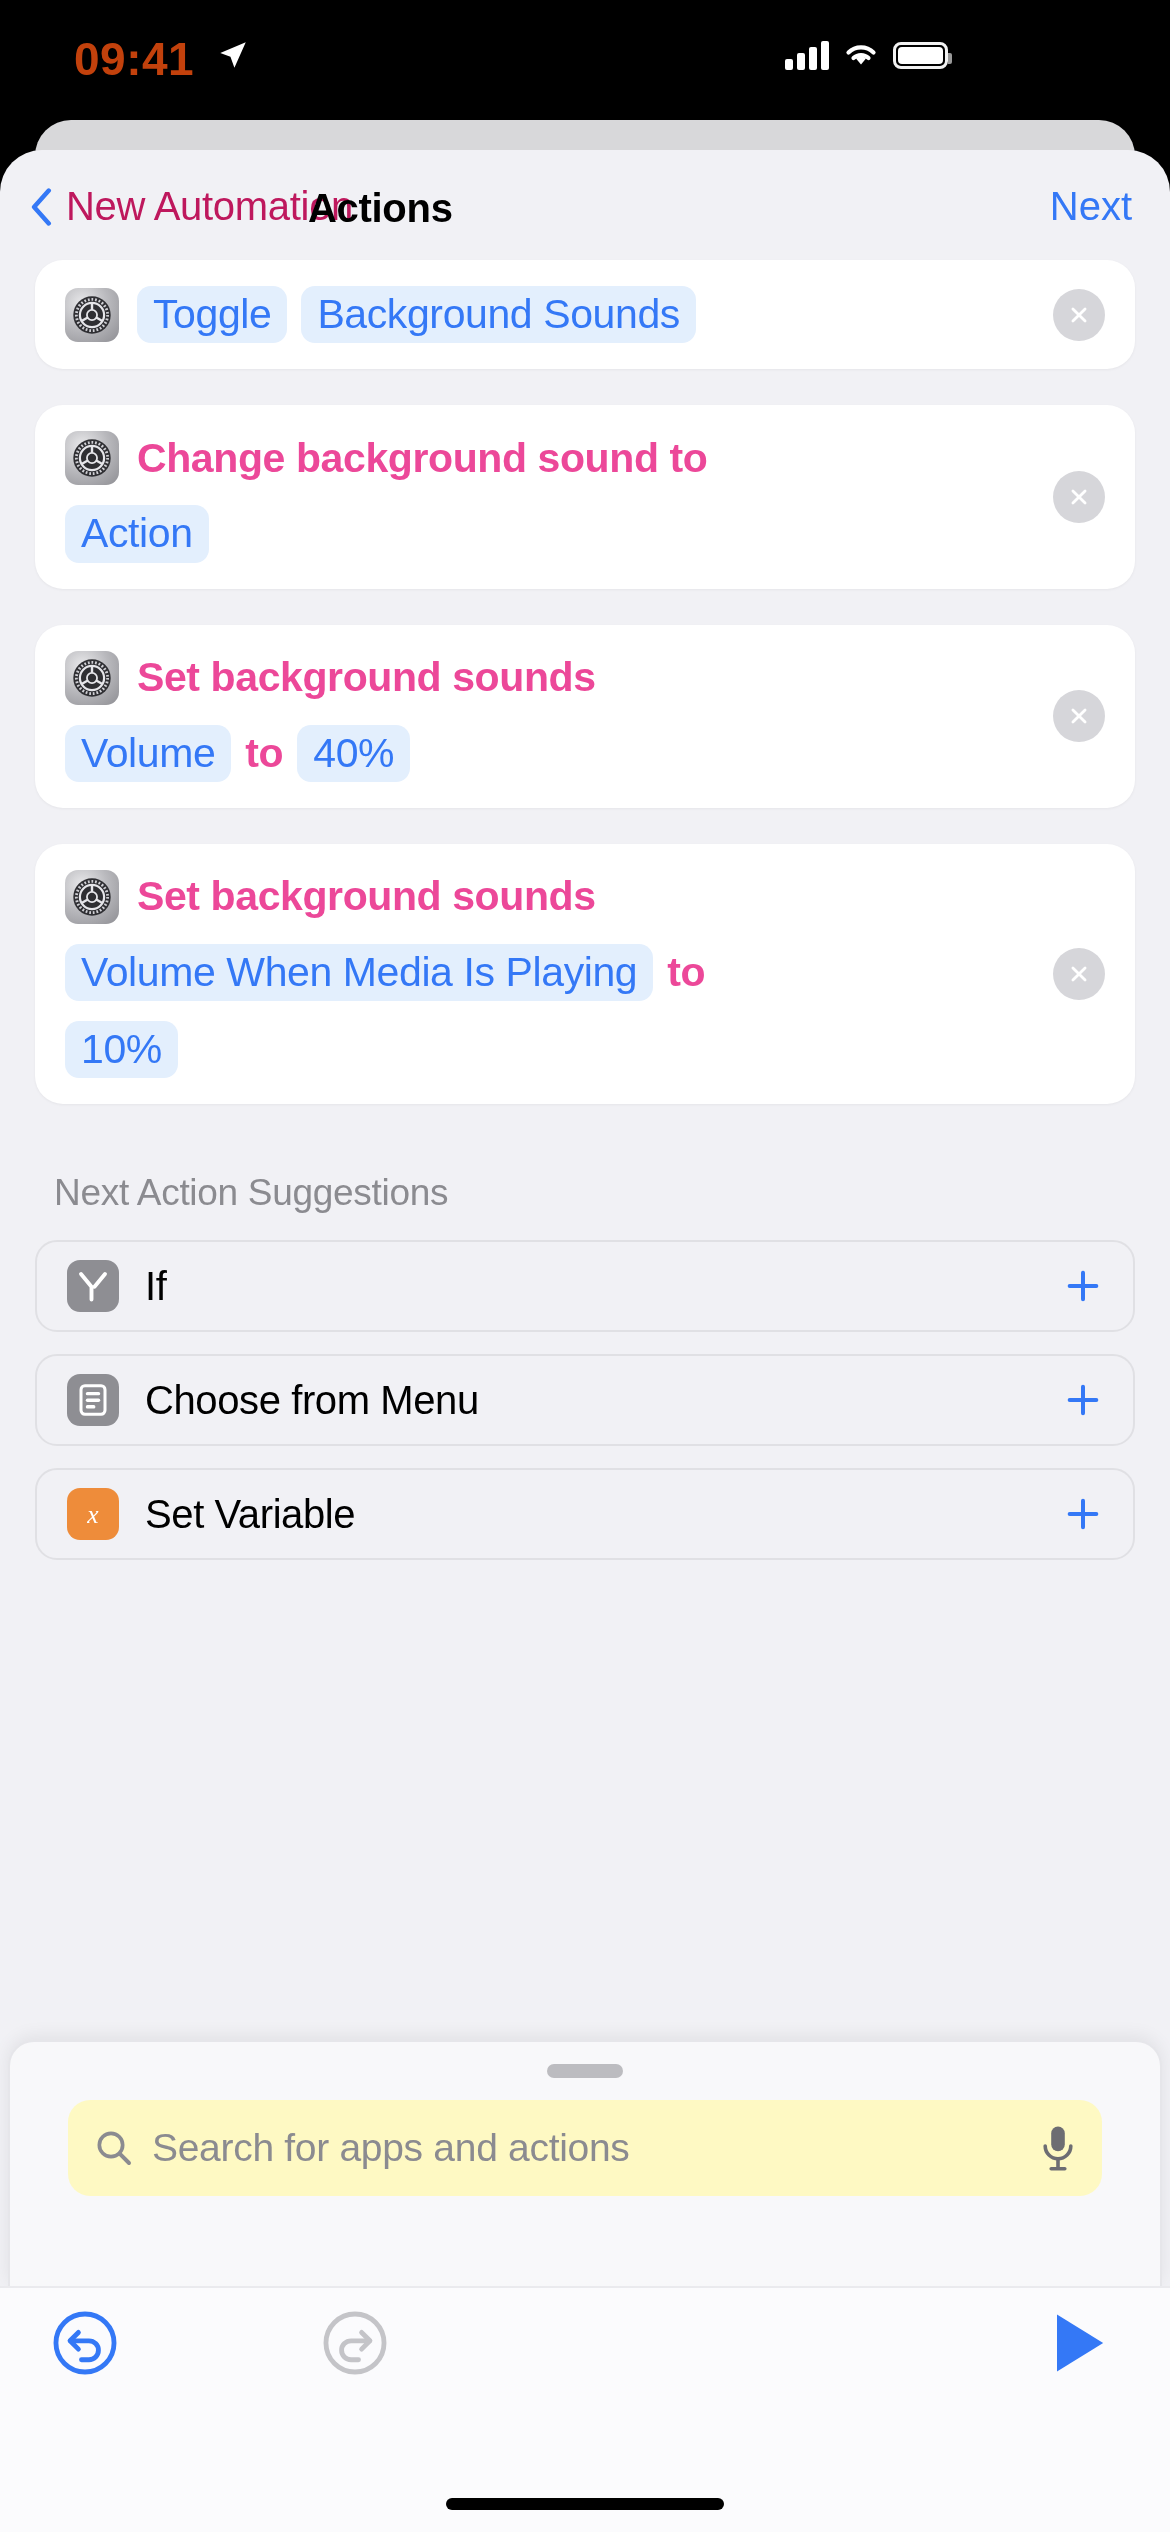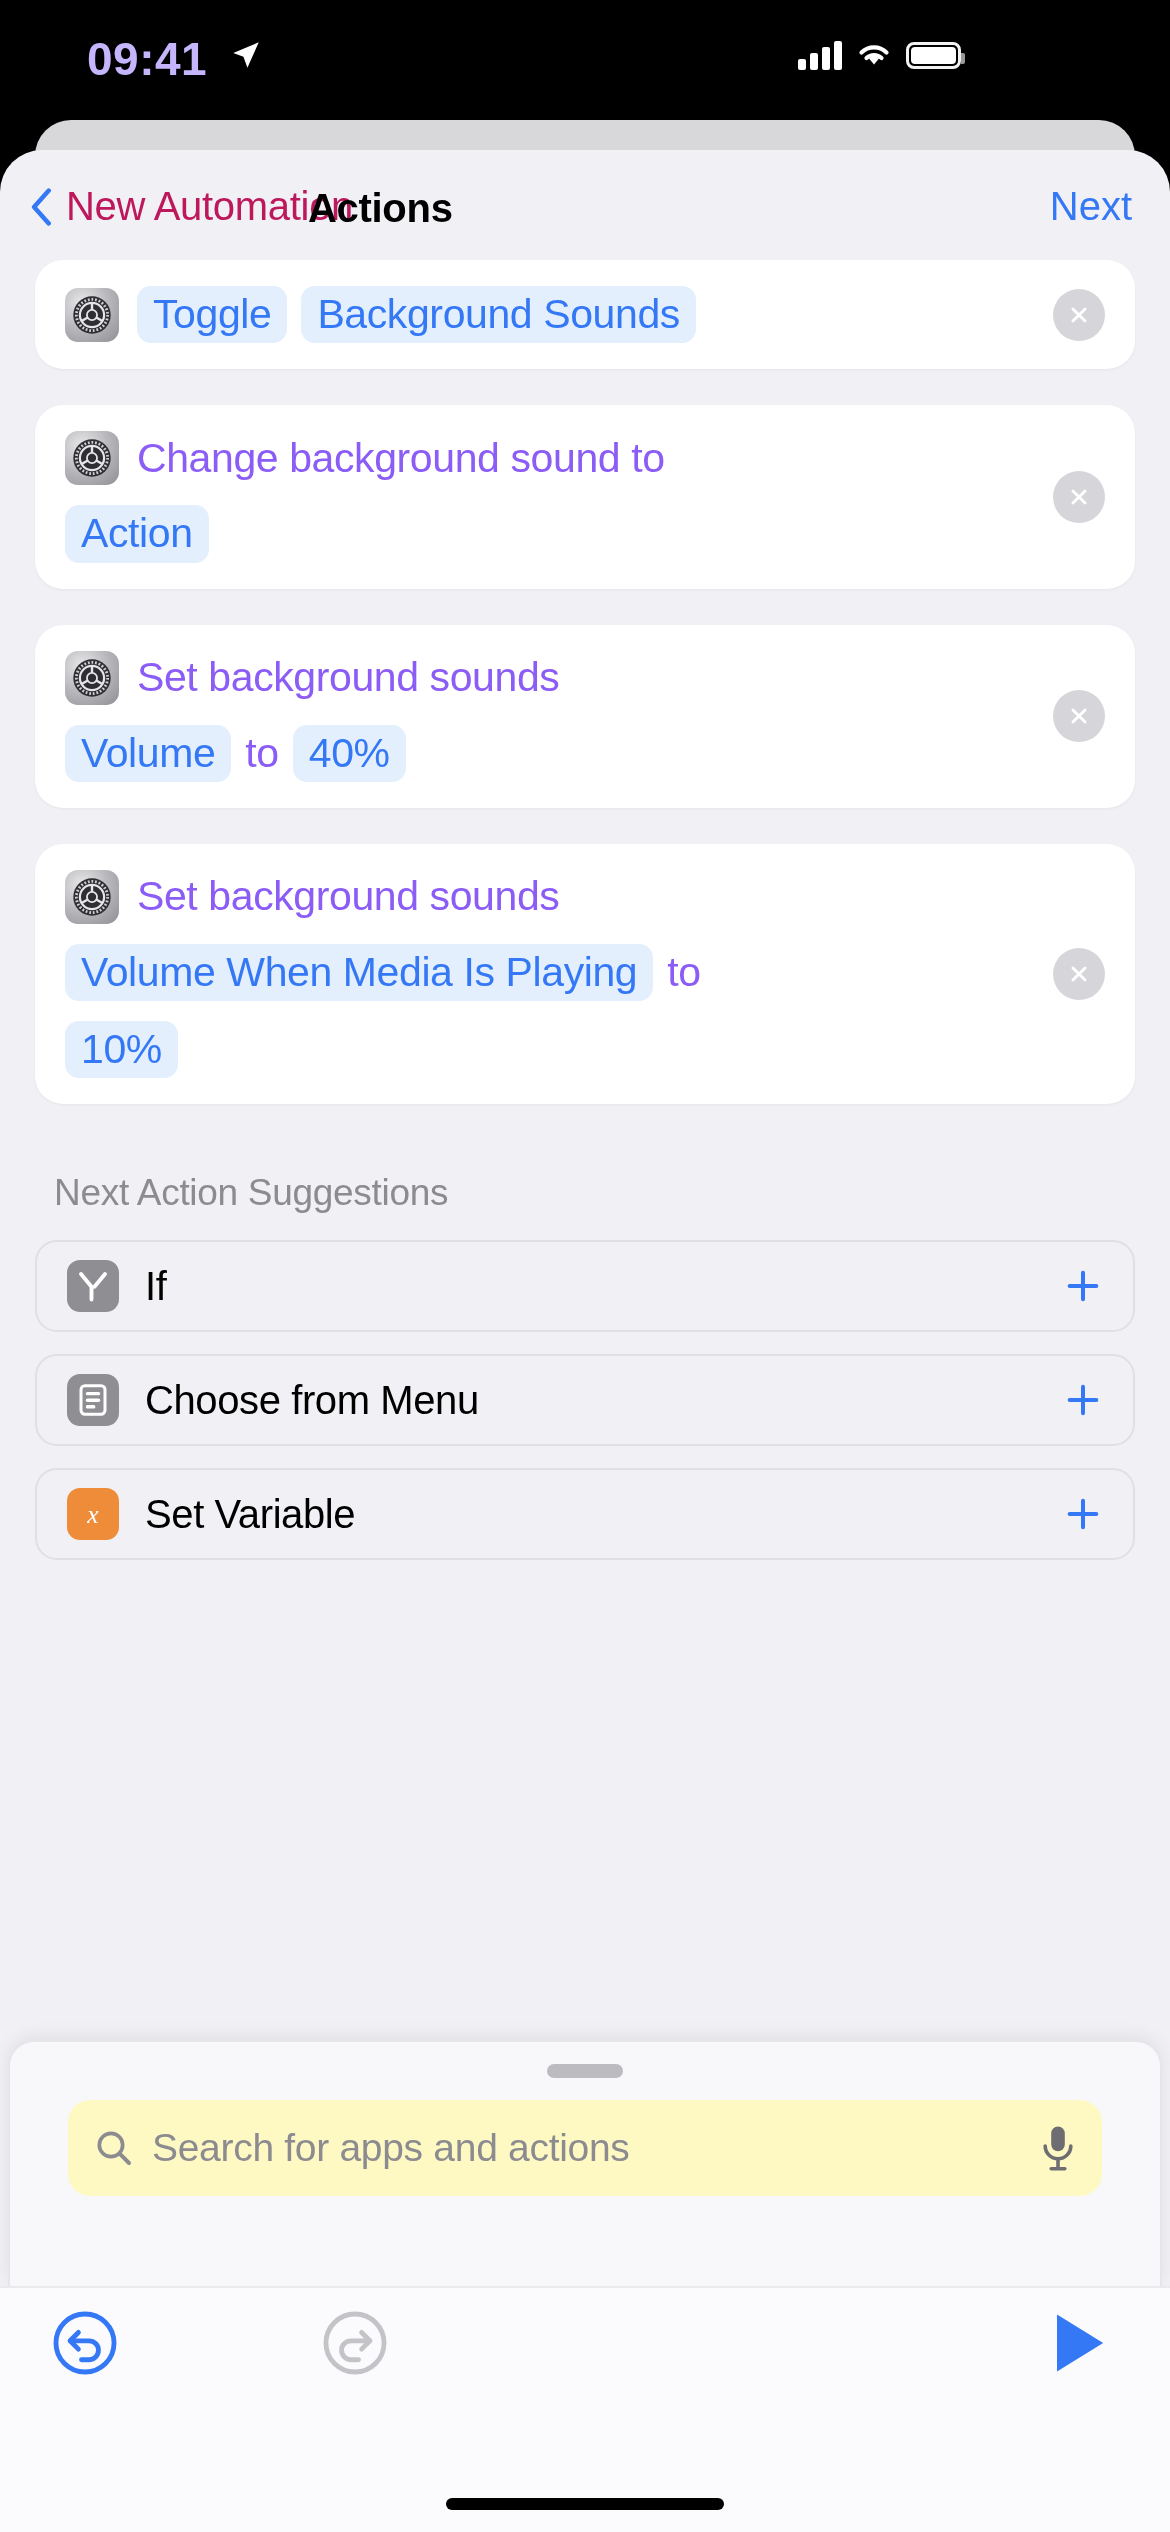--- a/index.html
+++ b/index.html
@@ -6,22 +6,22 @@
   html,body { width:1170px; height:2532px; }
   body {
     font-family:"Liberation Sans", sans-serif;
     background:#000;
     overflow:hidden;
     position:relative;
   }
 
   
   .statusbar{
-    position:absolute; top:0; left:13px; width:1020px; height:132px;
-    background:#000; color:#c4b5fd; z-index:40;
+    position:absolute; top:0; left:0; width:1020px; height:132px;
+    background:#000; color:#c2410c; z-index:40;
   }
   .sb-time{
     position:absolute; left:74px; top:32px;
     font-size:46px; font-weight:700; letter-spacing:0.5px;
     font-family:"Liberation Sans", sans-serif;
   }
   .sb-loc{ position:absolute; left:216px; top:38px; width:34px; height:34px; }
   .sb-right{
     position:absolute; right:72px; top:40px;
     display:flex; align-items:center; gap:14px;
@@ -91,22 +91,22 @@
   }
   .gear{
     width:54px; height:54px; border-radius:13px; flex:none;
     background:radial-gradient(circle at 32% 28%, #e9e9eb 0%, #b9b9bd 48%, #8e8e93 100%);
     display:flex; align-items:center; justify-content:center;
     margin-right:4px;
   }
   .gear svg{ width:44px; height:44px; display:block; }
 
   .txt{
-    font-size:41px; color:#8b5cf6; letter-spacing:-0.4px; line-height:1.25;
-    font-weight:400; white-space:nowrap;
+    font-size:41px; color:#ec4899; letter-spacing:-0.4px; line-height:1.25;
+    font-weight:700; white-space:nowrap;
   }
   .pill{
     font-size:41px; color:#3478f6; letter-spacing:-0.4px;
     background:#e3effd; border-radius:14px;
     padding:3px 16px; white-space:nowrap; cursor:pointer;
     line-height:1.25;
   }
   .brk{ flex-basis:100%; height:0; }
 
   .xbtn{

